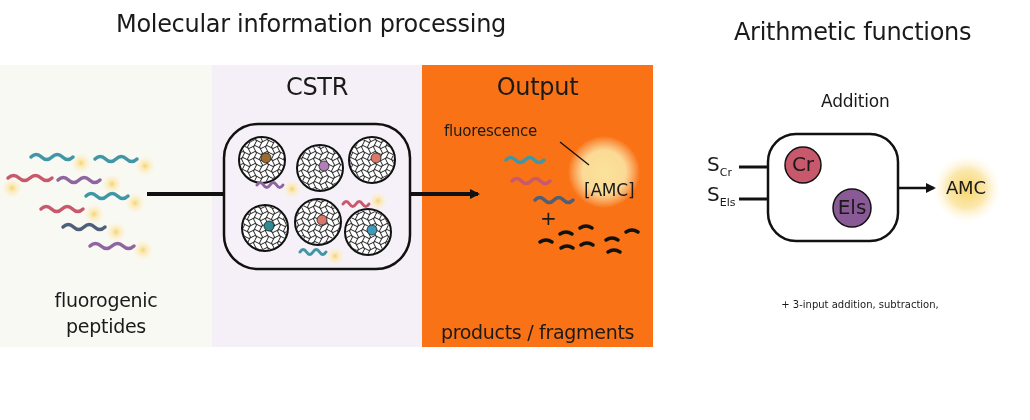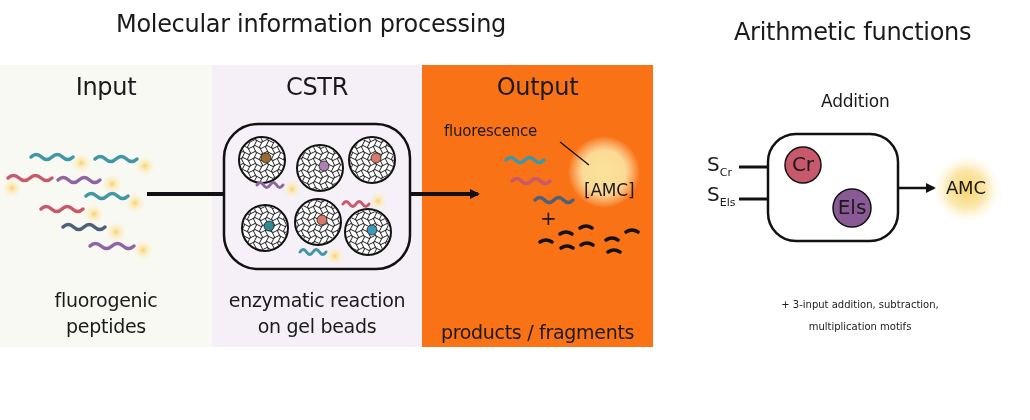--- a/index.html
+++ b/index.html
@@ -14,33 +14,28 @@
   .label { font-size: 16px; white-space: nowrap; letter-spacing: -0.2px; }
 </style>
 </head>
 <body>
 
 <div class="abs title" style="left:116px; top:10px;">Molecular information processing</div>
 
 <div class="abs title" style="left:734px; top:18px;text-align:center;">Arithmetic functions</div>
 
 <div class="panel" id="panel-input" style="left:0; width:212px; background:#f9f9f4;">
-  <div class="panel-head">Input</div>
   <div class="panel-foot" style="top:222px;">
     <div>fluorogenic</div>
     <div>peptides</div>
   </div>
 </div>
 
 <div class="panel" id="panel-cstr" style="left:212px; width:210px; background:#f5f0f7;">
   <div class="panel-head">CSTR</div>
-  <div class="panel-foot" style="top:222px;">
-    <div>enzymatic reaction</div>
-    <div>on gel beads</div>
-  </div>
 </div>
 
 <div class="panel" id="panel-output" style="left:422px; width:231px; background:#f97316;">
   <div class="panel-head">Output</div>
   <div class="panel-foot" style="top:254px;">
     <div>products / fragments</div>
   </div>
 </div>
 
 <svg class="layer" width="1030" height="420" viewBox="0 0 1030 420">
@@ -159,14 +154,13 @@
 <div class="abs" style="left:707px; top:182px; font-size:20px;">
   <span>S</span><sub style="font-size:11px;">Els</sub>
 </div>
 
 <div class="abs" style="left:786px; top:152px; width:34px; text-align:center; font-size:20px;">Cr</div>
 <div class="abs" style="left:832px; top:195px; width:40px; text-align:center; font-size:20px;">Els</div>
 <div class="abs label" style="left:946px; top:177px; font-size:18px;">AMC</div>
 
 <div class="abs" style="left:720px; top:294px; width:280px; text-align:center; font-size:10px; line-height:22px;">
   <div>+ 3-input addition, subtraction,</div>
-  <div>multiplication motifs</div>
 </div>
 
 </body></html>

